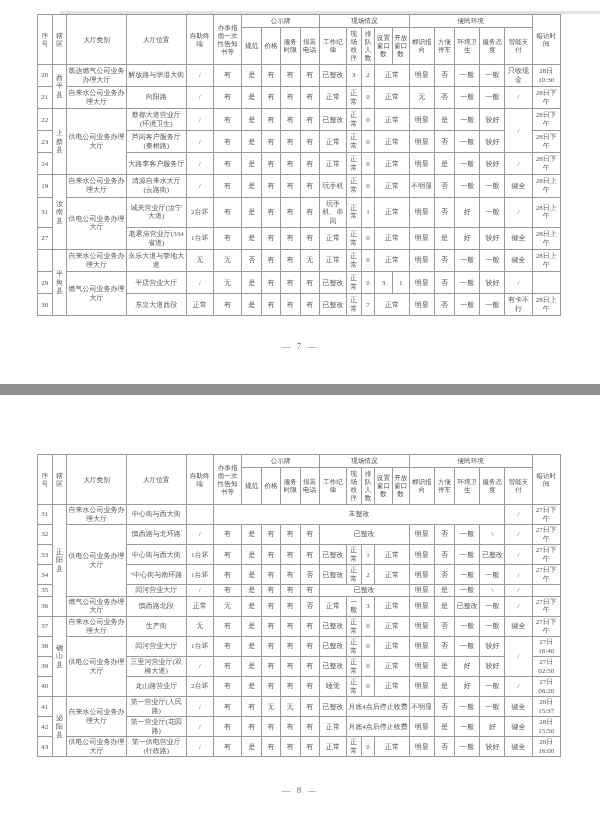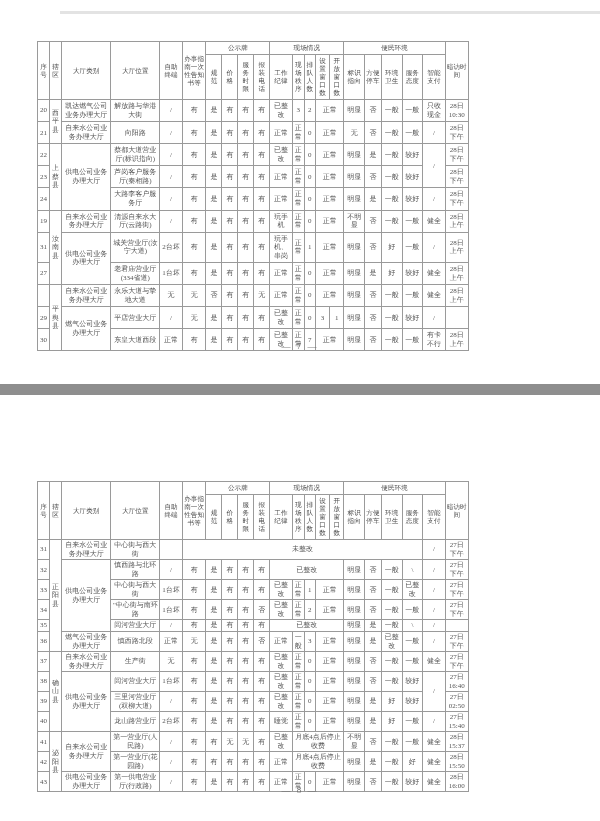--- a/index.html
+++ b/index.html
@@ -1,21 +1,21 @@
 <!DOCTYPE html>
 <html><head>
 <meta charset="utf-8">
 <style>
   html,body{margin:0;padding:0;}
   body{
     width:600px;height:821px;position:relative;background:#ffffff;
     font-family:"Liberation Serif","DejaVu Serif",serif;color:#4f4f4f;
   }
   .scan-artifact-top{position:absolute;left:60px;top:11px;width:540px;height:3px;background:#e3e3e3;}
-  .doc-table-wrap{position:absolute;left:37px;width:432px;margin-top:27px;}
+  .doc-table-wrap{position:absolute;left:37px;width:524px;}
   #page1-table-wrap{top:14px;}
   #page2-table-wrap{top:454px;border-radius:9px;}
   table.doc-table{border-collapse:collapse;table-layout:fixed;width:100%;}
   table.doc-table th,table.doc-table td{
     border:1px solid #9a9a9a;text-align:center;vertical-align:middle;
     font-size:7px;line-height:1.22;font-weight:normal;
     padding:2px 1px;word-break:break-word;overflow-wrap:anywhere;color:#555555;
   }
   #page2-table-wrap td{padding:1px 1px;}
   table.doc-table th{font-size:6.6px;color:#4c4c4c;}
@@ -128,21 +128,21 @@
           <td>否</td>
           <td>一般</td>
           <td>一般</td>
           <td>/</td>
           <td>28日下午</td>
         </tr>
         <tr>
           <td>22</td>
           <td rowspan="3">上蔡县</td>
           <td rowspan="3">供电公司业务办理大厅</td>
-          <td>蔡都大道营业厅(标识指向)</td>
+          <td>蔡都大道营业厅(环境卫生)</td>
           <td>/</td>
           <td>有</td>
           <td>是</td>
           <td>有</td>
           <td>有</td>
           <td>有</td>
           <td>已整改</td>
           <td>正常</td>
           <td>0</td>
           <td colspan="2">正常</td>
@@ -562,21 +562,21 @@
           <td>有</td>
           <td>睡觉</td>
           <td>正常</td>
           <td>0</td>
           <td colspan="2">正常</td>
           <td>明显</td>
           <td>是</td>
           <td>好</td>
           <td>一般</td>
           <td>/</td>
-          <td>27日15:40</td>
+          <td>27日06:20</td>
         </tr>
         <tr>
           <td>41</td>
           <td rowspan="3">泌阳县</td>
           <td rowspan="2">自来水公司业务办理大厅</td>
           <td>第一营业厅(人民路)</td>
           <td>/</td>
           <td>有</td>
           <td>有</td>
           <td>无</td>

